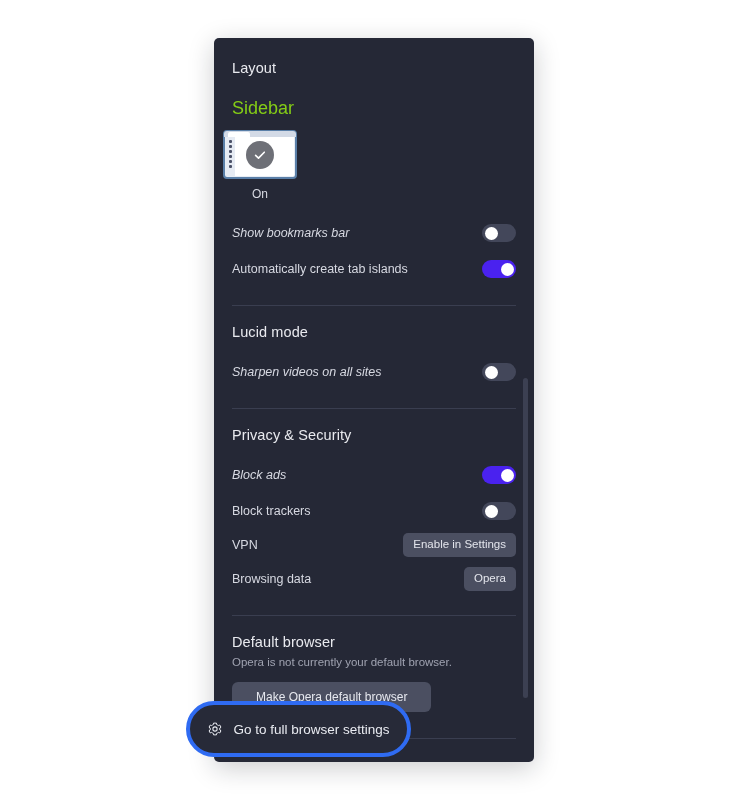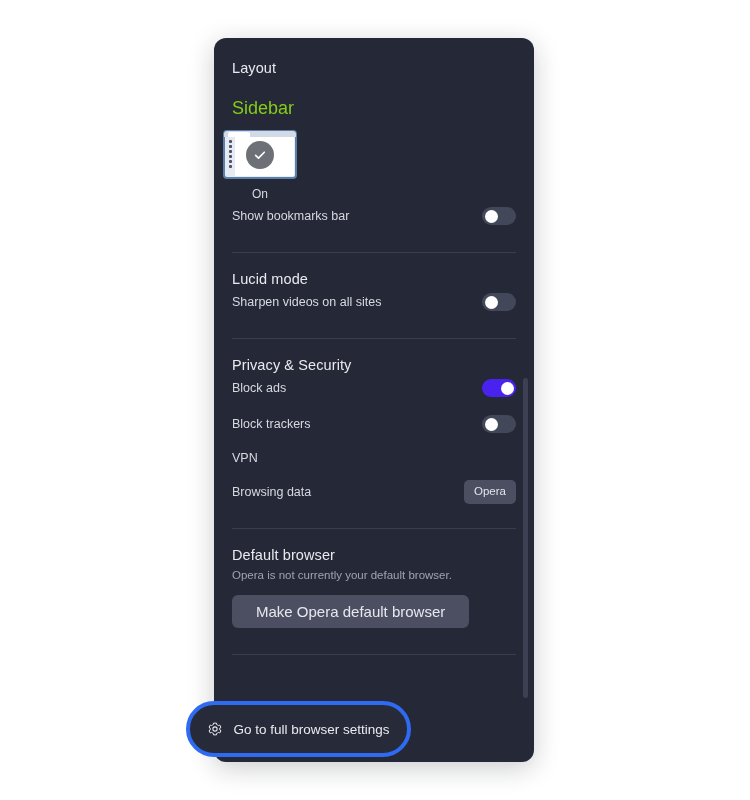--- a/index.html
+++ b/index.html
@@ -18,21 +18,21 @@
   }
 
   
   .panel {
     position: absolute;
     left: 214px;
     top: 38px;
     width: 320px;
     height: 724px;
     background: #252836;
-    border-radius: 12px;
+    border-radius: 5px;
     overflow: hidden;
     box-shadow: 0 6px 26px rgba(20,22,33,0.22);
   }
 
   .panel-scroll {
     position: absolute;
     inset: 0;
     padding: 0 18px;
   }
 
@@ -223,21 +223,21 @@
     border: none;
     border-radius: 5px;
     padding: 6px 10px;
     cursor: pointer;
     line-height: 1;
   }
 
   .wide-btn {
     background: #4b4f61;
     color: #e6e8ef;
-    font-size: 15px;
+    font-size: 12px;
     font-family: "Liberation Sans", sans-serif;
     border: none;
     border-radius: 6px;
     padding: 9px 24px;
     cursor: pointer;
     line-height: 1;
   }
 
   
   .footer-btn {
@@ -261,21 +261,21 @@
     font-size: 13.5px;
   }
   .gear {
     display: block;
     width: 16px;
     height: 16px;
   }
 
   
   .mt-22 { margin-top: 22px; }
-  .mt-18 { margin-top: 1px; }
+  .mt-18 { margin-top: 18px; font-style: italic; }
   .mt-14 { margin-top: 14px; }
   .mt-8  { margin-top: 8px;  }
   .mt-6  { margin-top: 6px;  }
 </style>
 </head>
 <body>
 
 <div class="panel">
 
   <div class="scroll-thumb"></div>
@@ -315,20 +315,26 @@
 
     </div>
 
     <div class="mt-18 setting-row">
       <span class="row-label">Show bookmarks bar</span>
       <div class="toggle">
         <div class="knob"></div>
       </div>
     </div>
 
+    <div class="mt-8 setting-row">
+      <span class="row-label">Automatically create tab islands</span>
+      <div class="toggle on">
+        <div class="knob"></div>
+      </div>
+    </div>
 
     <div style="height:22px"></div>
     <div class="divider"></div>
 
     <div style="height:18px"></div>
     <div class="section-title">Lucid mode</div>
 
     <div class="mt-18 setting-row">
       <span class="row-label">Sharpen videos on all sites</span>
       <div class="toggle">
@@ -351,20 +357,21 @@
 
     <div class="mt-8 setting-row">
       <span class="row-label">Block trackers</span>
       <div class="toggle">
         <div class="knob"></div>
       </div>
     </div>
 
     <div class="mt-6 setting-row">
       <span class="row-label">VPN</span>
+      <button class="pill-btn">Enable in Settings</button>
     </div>
 
     <div class="mt-6 setting-row">
       <span class="row-label">Browsing data</span>
       <button class="pill-btn">Opera</button>
     </div>
 
     <div style="height:22px"></div>
     <div class="divider"></div>
 

